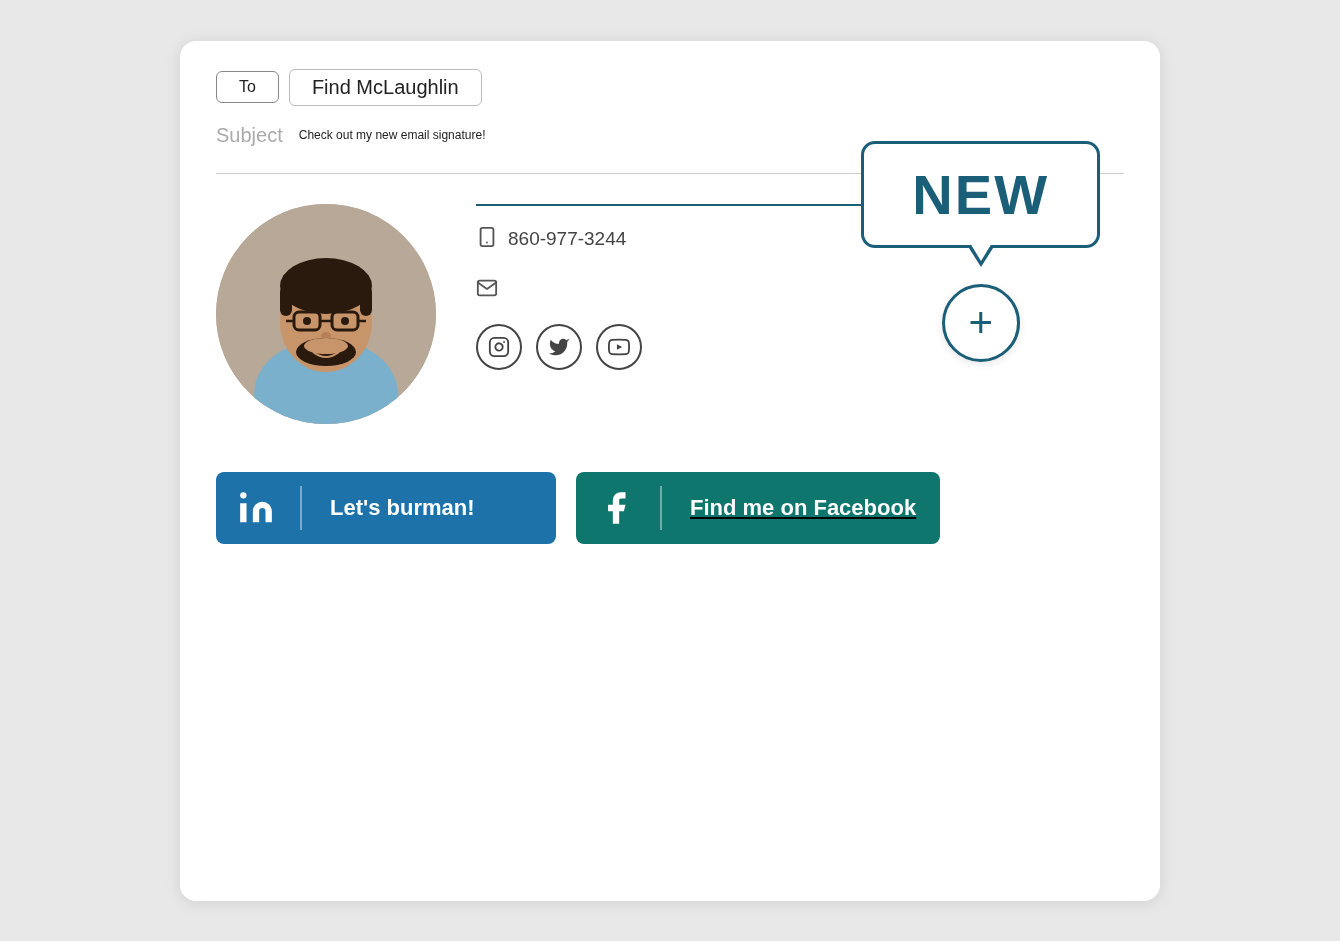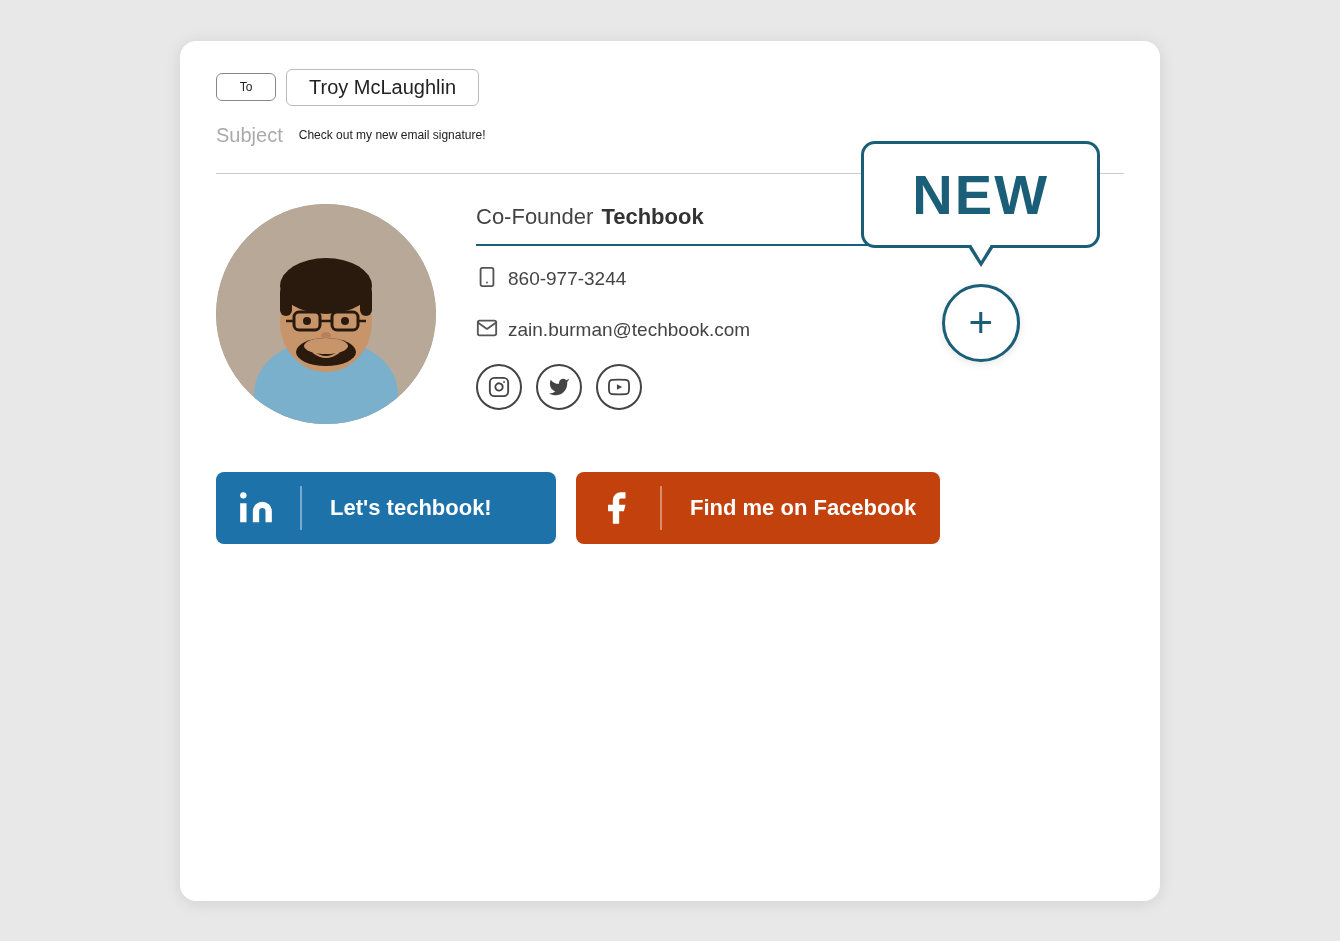--- a/index.html
+++ b/index.html
@@ -27,26 +27,26 @@
     .to-row {
       display: flex;
       align-items: center;
       gap: 10px;
       margin-bottom: 18px;
     }
 
     .to-label {
       border: 1.5px solid #888;
       border-radius: 6px;
-      padding: 6px 15px;
-      font-size: 12px;
+      padding: 6px 22px;
+      font-size: 16px;
       color: #222;
       font-weight: 400;
       min-width: 60px;
-      text-align: center;
+      text-align: left;
     }
 
     .to-recipient {
       border: 1.5px solid #bbb;
       border-radius: 6px;
       padding: 6px 22px;
       font-size: 20px;
       color: #222;
       background: #fff;
     }
@@ -276,21 +276,22 @@
       cursor: pointer;
       font-size: 22px;
       font-weight: 600;
     }
 
     .cta-btn-linkedin {
       background: #1d72aa;
     }
 
     .cta-btn-facebook {
-      background: #c2410c;
+      background: #0f766e;
+      text-decoration: underline;
     }
 
     .cta-icon-area {
       display: flex;
       align-items: center;
       justify-content: center;
       width: 80px;
       height: 100%;
       flex-shrink: 0;
     }
@@ -315,21 +316,21 @@
       white-space: nowrap;
     }
   </style>
 </head>
 <body>
 
 <div class="email-card">
 
   <div class="to-row">
     <div class="to-label">To</div>
-    <div class="to-recipient">Troy McLaughlin</div>
+    <div class="to-recipient">Find McLaughlin</div>
   </div>
 
   <div class="subject-row">
     <span class="subject-label">Subject</span>
     <span class="subject-text">Check out my new email signature!</span>
   </div>
 
   <div class="new-badge-wrapper">
     <div class="new-badge">
       <span class="new-badge-text">NEW</span>
@@ -371,24 +372,20 @@
 
           <ellipse cx="110" cy="148" rx="30" ry="14" fill="#2a1a0e"></ellipse>
           <ellipse cx="110" cy="142" rx="22" ry="8" fill="#c8956a"></ellipse>
 
           <path d="M97 148 Q110 158 123 148" stroke="#c8956a" stroke-width="2" fill="none"></path>
         </svg>
       </div>
     </div>
 
     <div class="sig-info">
-      <div class="sig-title-row">
-        <span>Co-Founder</span>
-        <span class="sig-title-company">Techbook</span>
-      </div>
       <hr class="sig-divider">
 
       <div class="sig-contact-grid">
         <div class="sig-contact-item">
           <span class="sig-contact-icon">
             <svg width="22" height="22" viewBox="0 0 24 24" fill="none" stroke="#555" stroke-width="2" stroke-linecap="round" stroke-linejoin="round">
               <rect x="5" y="2" width="14" height="20" rx="2" ry="2"></rect>
               <line x1="12" y1="18" x2="12" y2="18"></line>
             </svg>
           </span>
@@ -396,21 +393,20 @@
         </div>
       </div>
 
       <div class="sig-email-row">
         <span class="sig-contact-icon">
           <svg width="22" height="22" viewBox="0 0 24 24" fill="none" stroke="#555" stroke-width="2" stroke-linecap="round" stroke-linejoin="round">
             <path d="M4 4h16c1.1 0 2 .9 2 2v12c0 1.1-.9 2-2 2H4c-1.1 0-2-.9-2-2V6c0-1.1.9-2 2-2z"></path>
             <polyline points="22,6 12,13 2,6"></polyline>
           </svg>
         </span>
-        <span>zain.burman@techbook.com</span>
       </div>
 
       <div class="sig-social-row">
         <div class="social-icon-circle">
           <svg width="22" height="22" viewBox="0 0 24 24" fill="none" stroke="#444" stroke-width="2" stroke-linecap="round" stroke-linejoin="round">
             <rect x="2" y="2" width="20" height="20" rx="5" ry="5"></rect>
             <path d="M16 11.37A4 4 0 1 1 12.63 8 4 4 0 0 1 16 11.37z"></path>
             <line x1="17.5" y1="6.5" x2="17.51" y2="6.5"></line>
           </svg>
         </div>
@@ -434,21 +430,21 @@
     <div class="cta-btn cta-btn-linkedin">
       <div class="cta-icon-area">
         <svg viewBox="0 0 24 24" fill="#fff" xmlns="http://www.w3.org/2000/svg">
           <rect width="24" height="24" rx="4" fill="transparent"></rect>
           <path d="M16 8a6 6 0 0 1 6 6v7h-4v-7a2 2 0 0 0-2-2 2 2 0 0 0-2 2v7h-4v-7a6 6 0 0 1 6-6z"></path>
           <rect x="2" y="9" width="4" height="12"></rect>
           <circle cx="4" cy="4" r="2"></circle>
         </svg>
       </div>
       <div class="cta-divider-line"></div>
-      <span class="cta-label">Let's techbook!</span>
+      <span class="cta-label">Let's burman!</span>
     </div>
 
     <div class="cta-btn cta-btn-facebook">
       <div class="cta-icon-area">
         <svg viewBox="0 0 24 24" fill="#fff" xmlns="http://www.w3.org/2000/svg">
           <path d="M18 2h-3a5 5 0 0 0-5 5v3H7v4h3v8h4v-8h3l1-4h-4V7a1 1 0 0 1 1-1h3z"></path>
         </svg>
       </div>
       <div class="cta-divider-line"></div>
       <span class="cta-label">Find me on Facebook</span>

